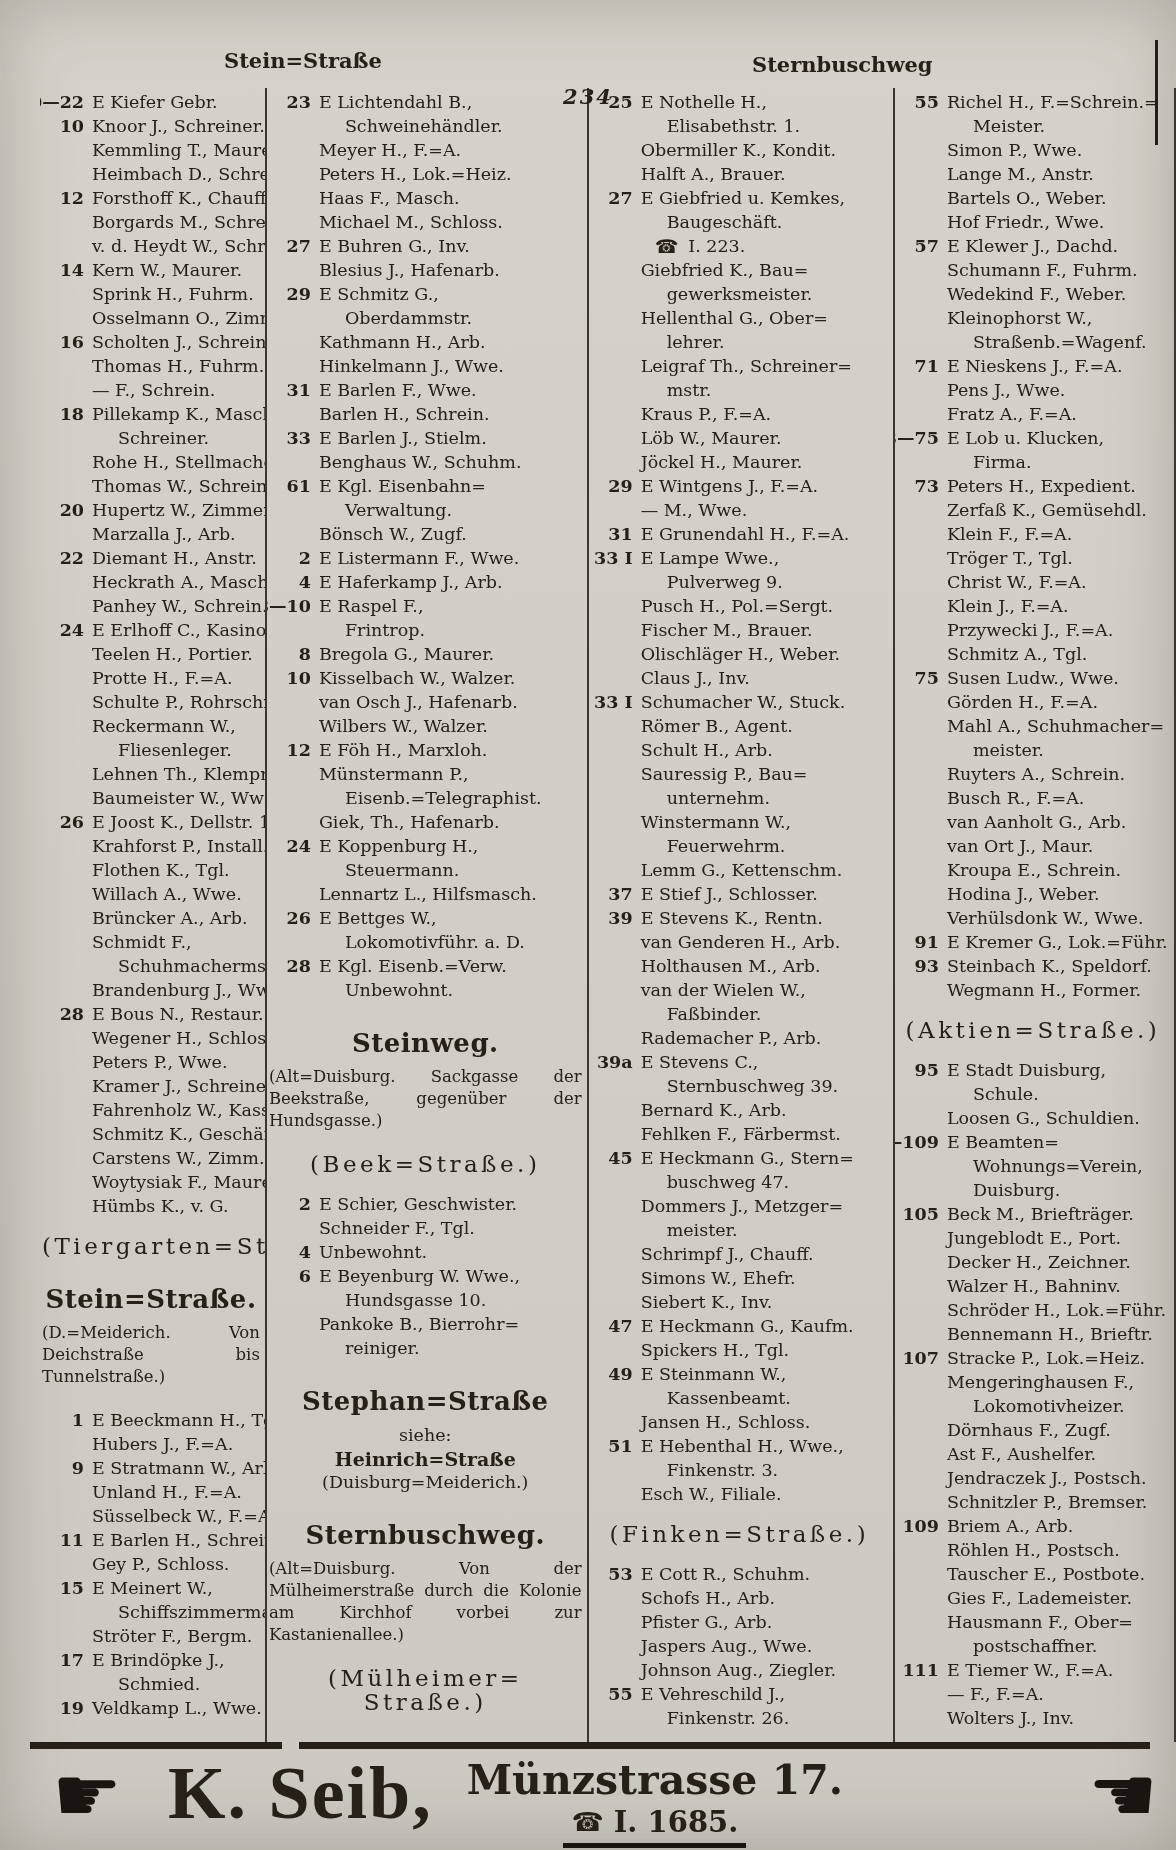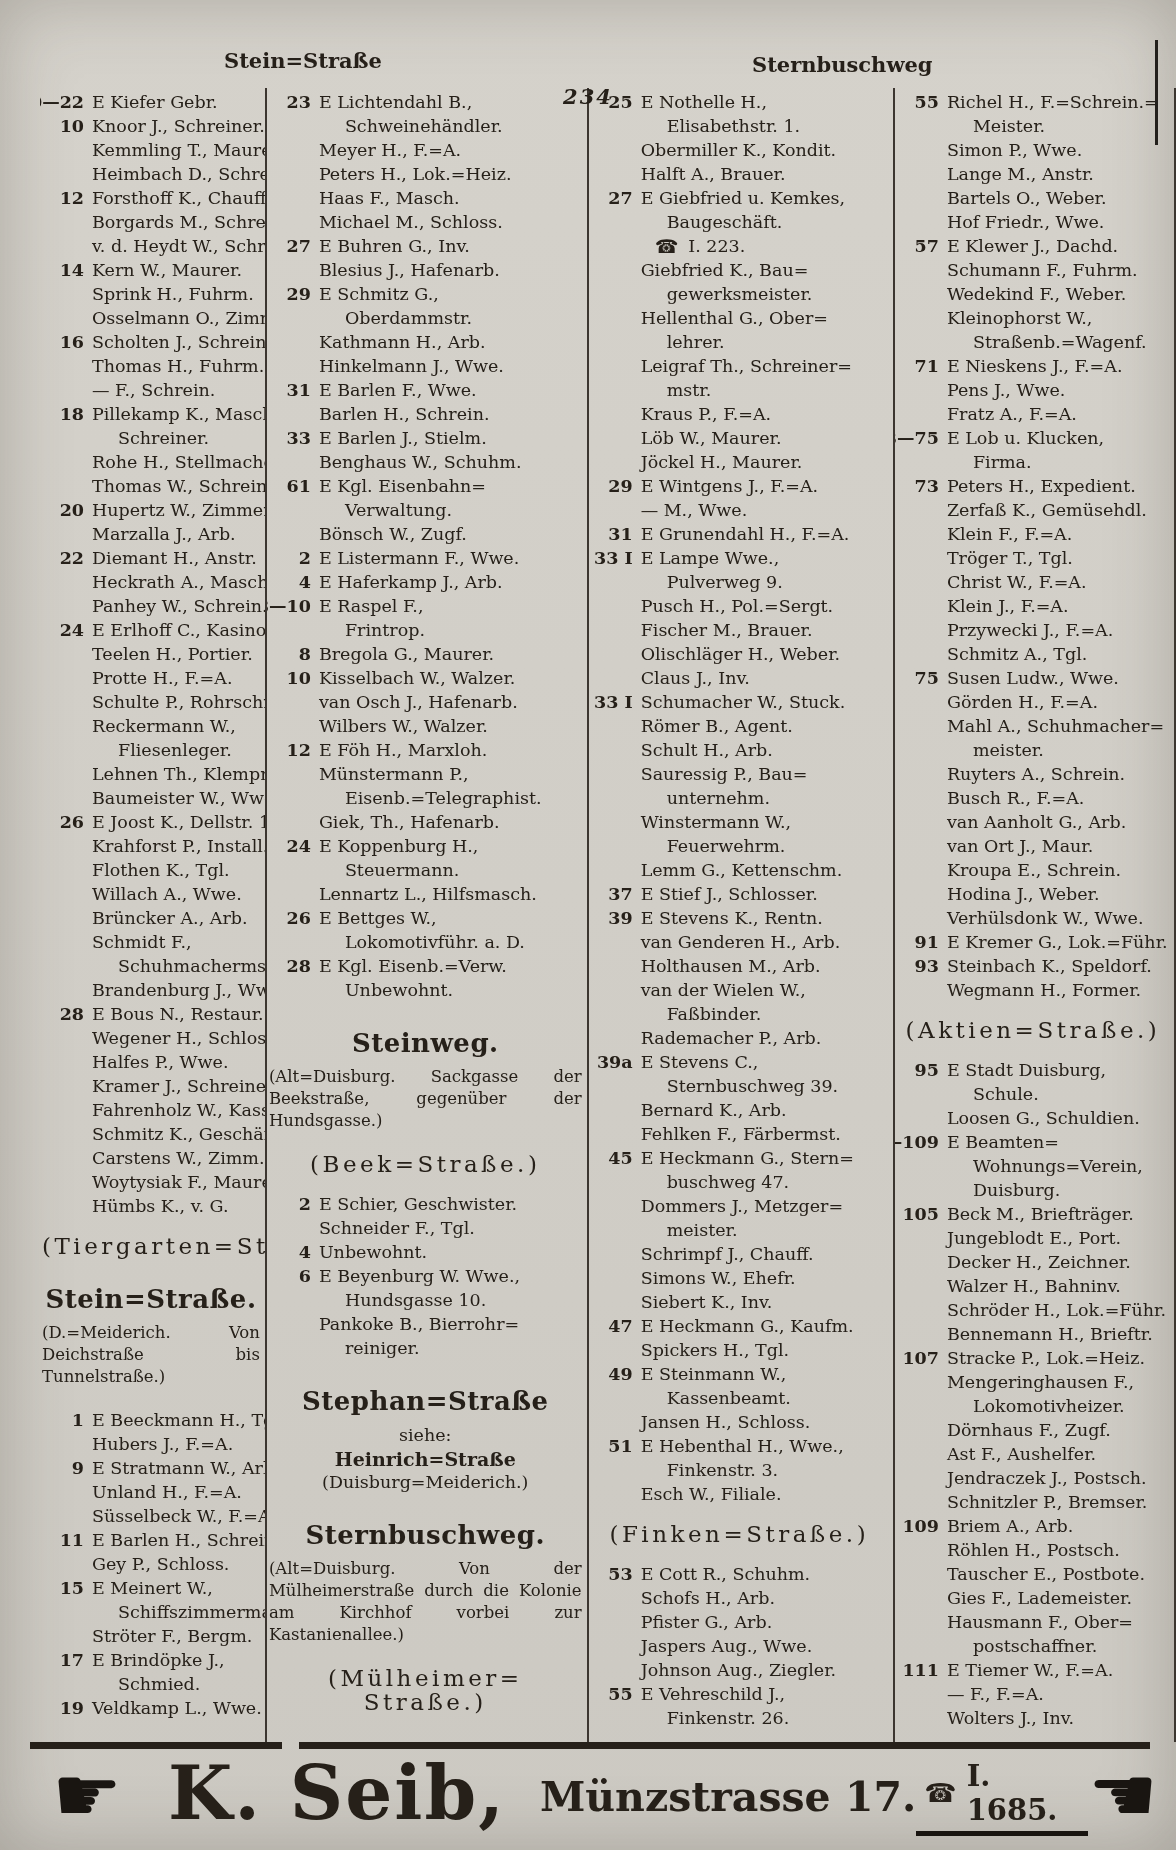--- a/index.html
+++ b/index.html
@@ -48,22 +48,22 @@
   .ln.note{font-size:16.5px;line-height:22px;text-align:justify;margin:2px 0 4px;}
   .ln.cross{font-size:23px;text-align:center;letter-spacing:3.5px;line-height:24px;}
   .ln.center{text-align:center;font-size:17.5px;line-height:23px;}
   .ln.centerbold{text-align:center;font-size:19px;font-weight:bold;line-height:24px;}
   .ln.gap{height:16px;}
   
   .ad-rule{height:7px;margin:0 26px 0 30px;
     background:linear-gradient(90deg,var(--ink) 0 22.5%,transparent 22.5% 24%,var(--ink) 24% 100%);}
   .ad{display:flex;align-items:flex-start;padding:6px 18px 0 52px;}
   .manicule{font-family:"DejaVu Sans",sans-serif;font-size:78px;line-height:80px;color:#191511;}
-  .ad-name{font-size:74px;font-weight:bold;line-height:76px;letter-spacing:2px;margin:0 34px 0 46px;white-space:nowrap;}
-  .ad-right{display:flex;flex-direction:row;align-items:center;margin-top:2px;}
+  .ad-name{font-size:74px;font-weight:bold;line-height:76px;letter-spacing:2px;margin:0 34px 0 46px;white-space:nowrap;font-family:Liberation Serif, serif;}
+  .ad-right{display:flex;flex-direction:column;align-items:center;margin-top:2px;}
   .ad-street{font-size:41px;font-weight:bold;line-height:46px;white-space:nowrap;}
   .ad-phone{display:flex;align-items:center;gap:10px;font-size:29px;font-weight:bold;
     border-bottom:5px solid #191511;padding:2px 8px 4px;}
   .ad-phone .tel{font-size:26px;}
   .ad .manicule-right{margin-left:auto;}
   
   .artifact-right-edge{position:absolute;top:40px;right:18px;width:3px;height:105px;background:#23201c;}
 </style>
 </head>
 <body>
@@ -235,21 +235,21 @@
         <div class="ln entry">
           <span class="num">28</span>
           <span class="txt">E Bous N., Restaur.</span>
         </div>
         <div class="ln entry">
           <span class="num"></span>
           <span class="txt">Wegener H., Schloss.</span>
         </div>
         <div class="ln entry">
           <span class="num"></span>
-          <span class="txt">Halfes P., Wwe.</span>
+          <span class="txt">Peters P., Wwe.</span>
         </div>
         <div class="ln entry">
           <span class="num"></span>
           <span class="txt">Kramer J., Schreiner.</span>
         </div>
         <div class="ln entry">
           <span class="num"></span>
           <span class="txt">Fahrenholz W., Kassier.</span>
         </div>
         <div class="ln entry">

